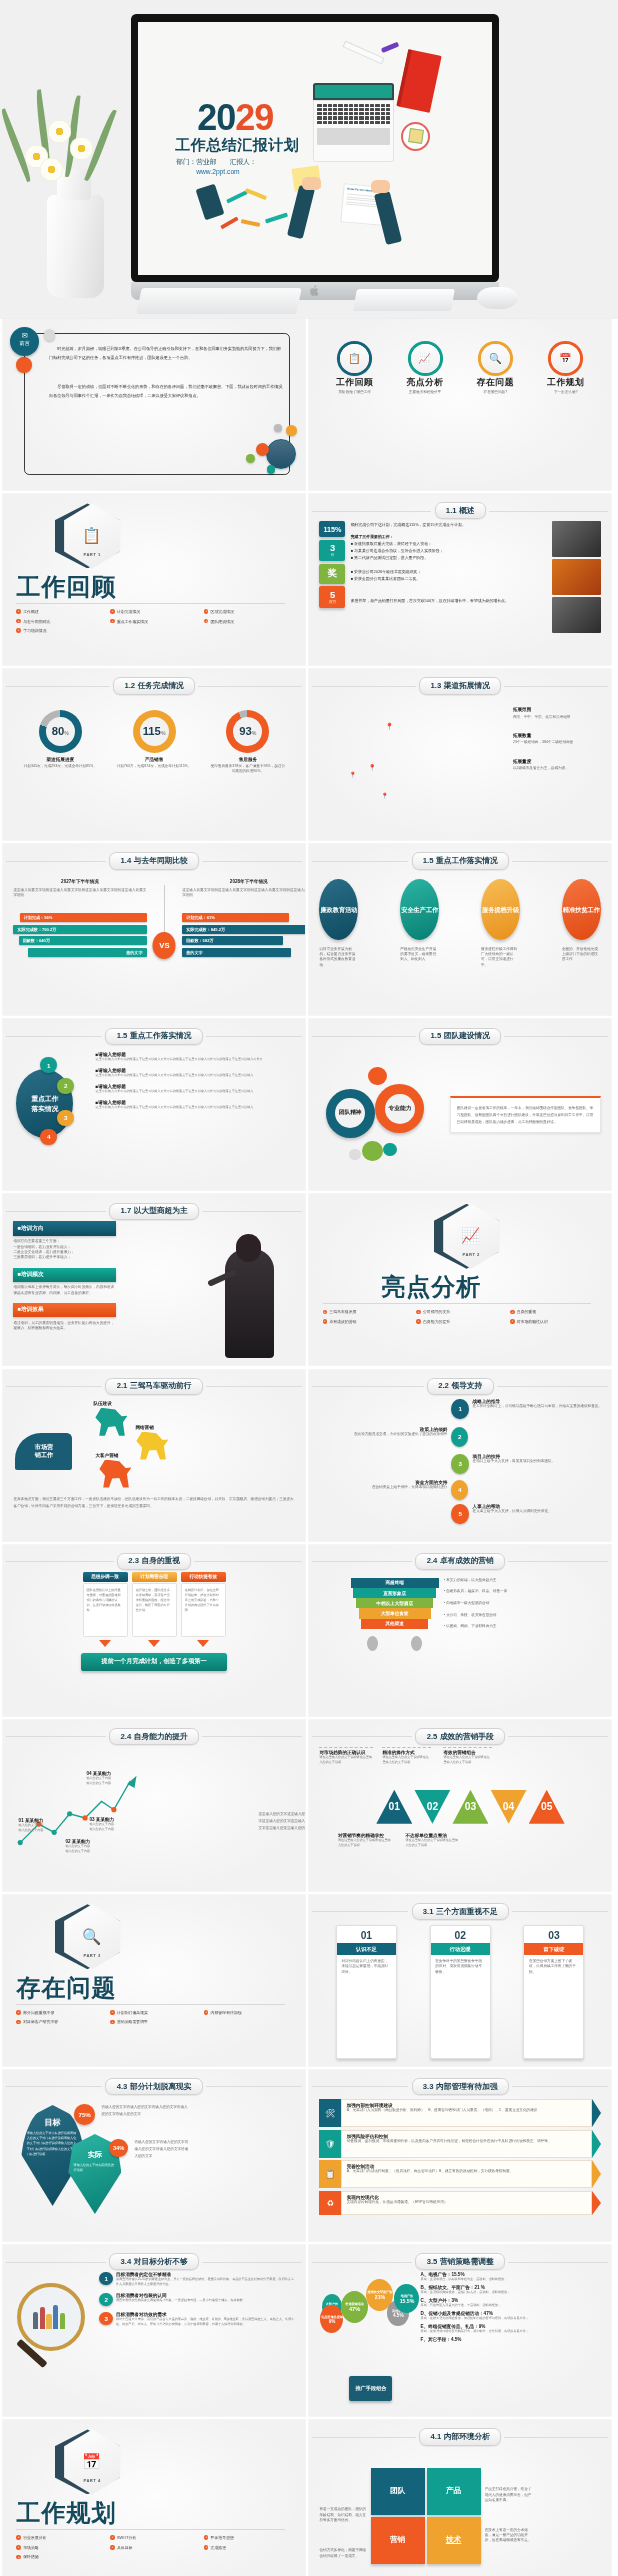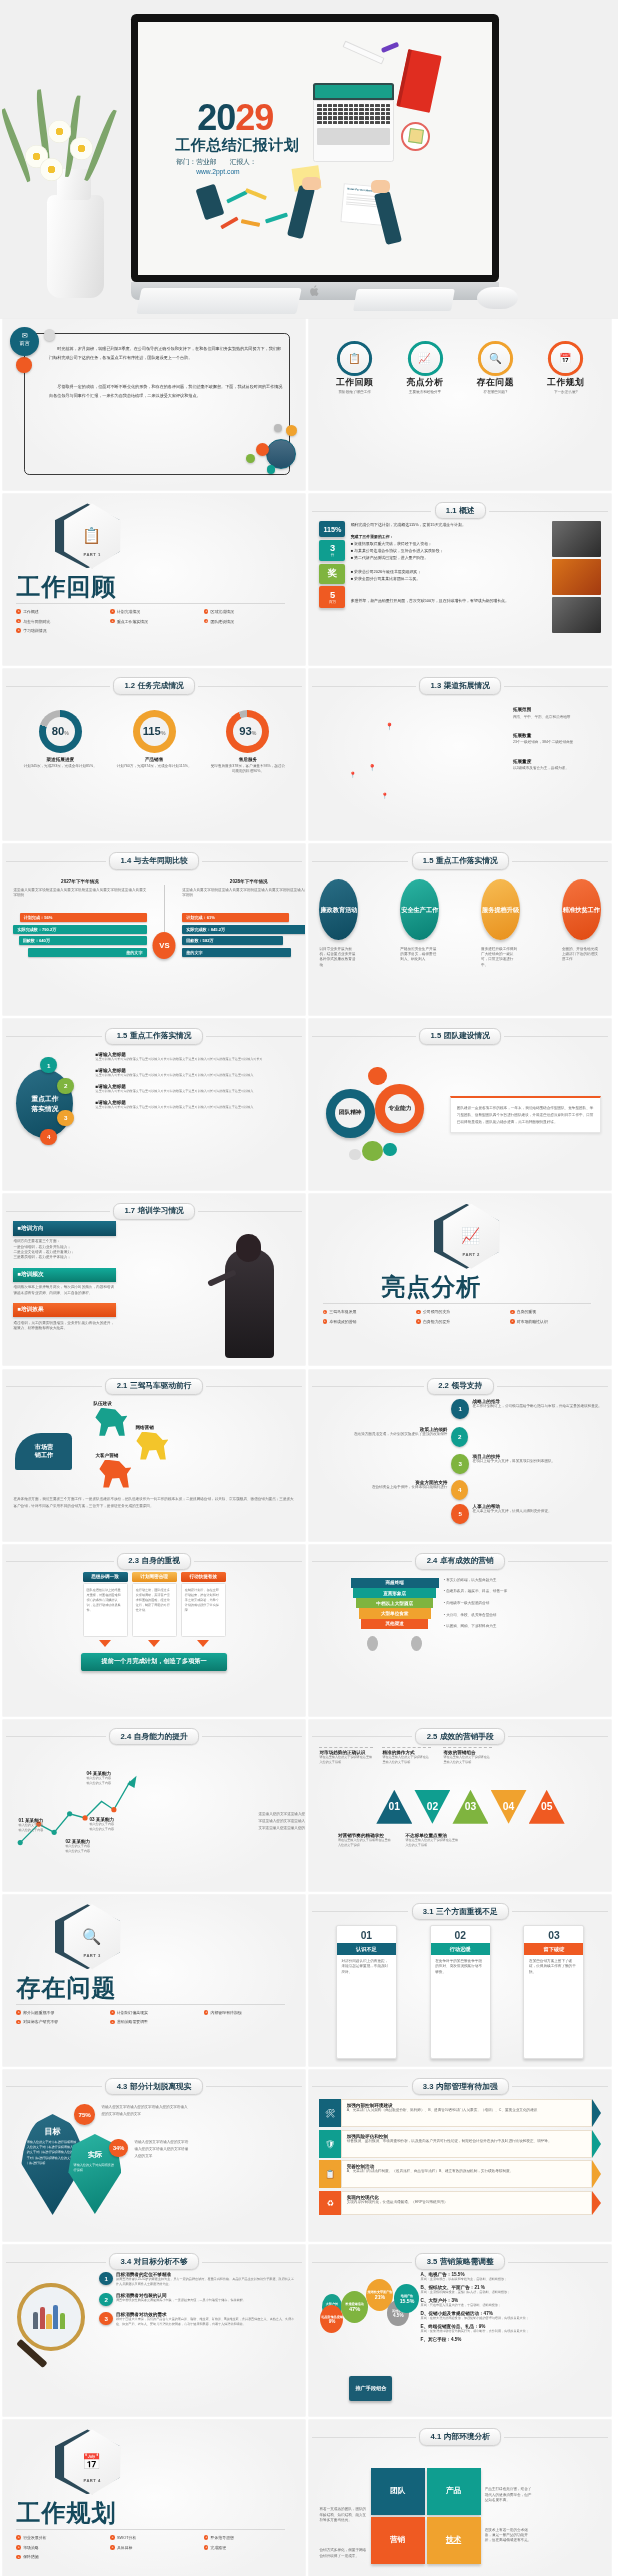--- a/index.html
+++ b/index.html
@@ -611,21 +611,21 @@
         <div style="flex:1;background:#fff;border:0.5px solid #e6e6e6;border-top:2.6px solid #ef5a22;padding:6.2px;box-shadow:0 1px 2.6px rgba(0,0,0,.1);">
           <div class="tiny" style="line-height:2;">团队建设一直是各项工作的根本，一年来，我们始终围绕合作型团队、竞争型团队、学习型团队、创新型团队四个宗旨进行团队建设，并将这些思想贯穿到日常工作中。目前已取得明显成效，团队能力稳步提高，员工精神面貌明显好转。</div>
         </div>
       </div>
     </div>
   </div>
 
   <div class="row">
     <div class="slide">
       <div class="pill-wrap">
-          <div class="pill"><span class="num">1.7</span><span>培训学习情况</span></div>
+          <div class="pill"><span class="num">1.7</span><span>以大型商超为主</span></div>
         </div>
       <div class="body" style="display:flex;">
         <div style="width:103px;">
           <div style="background:linear-gradient(#1b6f88,#0e4c60);color:#fff;font-size:5.7px;font-weight:bold;padding:3.1px 4.1px;box-shadow:0 1.5px 2.1px rgba(0,0,0,.2);">■<span>培训方向</span></div>
           <div class="tiny" style="margin:3.6px 0 6.7px;white-space:pre-line;">培训方向主要着重三个方面：
 一是营销培训，着力业务开拓能力；
 二是企业文化培训，着力提升凝聚力；
 三是素质培训，着力提升整体能力；</div>
           <div style="background:linear-gradient(#12ab9a,#0a7d70);color:#fff;font-size:5.7px;font-weight:bold;padding:3.1px 4.1px;box-shadow:0 1.5px 2.1px rgba(0,0,0,.2);">■<span>培训频次</span></div>
           <div class="tiny" style="margin:3.6px 0 6.7px;">培训频次基本上保持每月两次，每次四小时的频次，内容和培训课题来源有专业讲师、内训师、员工自备的课程。</div>
@@ -938,21 +938,21 @@
       </div>
     </div>
   </div>
 
   <div class="row">
     <div class="slide">
       <div class="pill-wrap">
           <div class="pill"><span class="num">4.3</span><span>部分计划脱离现实</span></div>
         </div>
       <div class="body" style="position:relative;">
-        <div style="position:absolute;left:7.2px;top:17px;width:64px;height:101px;border-radius:50% 50% 50% 50%/60% 60% 40% 40%;
+        <div style="position:absolute;left:7.2px;top:8px;width:64px;height:101px;border-radius:50% 50% 50% 50%/60% 60% 40% 40%;
              background:linear-gradient(160deg,#2a6e86,#0d4a5f);clip-path:polygon(50% 100%,0 48%,8% 14%,50% 0,92% 14%,100% 48%);
              padding:12.4px 6.2px;color:#fff;">
           <div style="text-align:center;font-size:8.2px;font-weight:bold;">目标</div>
           <div class="tiny" style="color:#eaf4f7;margin-top:2.6px;font-size:3.1px;line-height:1.7;">请输入您的文字对目标进行说明请输入您的文字对目标进行说明请输入您的文字对目标进行说明请输入您的文字对目标进行说明请输入您的文字对目标进行说明</div>
         </div>
         <div style="position:absolute;left:61px;top:7.2px;width:20.6px;height:20.6px;border-radius:50%;background:#ef5a22;color:#fff;
              display:flex;align-items:center;justify-content:center;font-size:6.2px;font-weight:bold;box-shadow:0 1.5px 2.1px rgba(0,0,0,.2);">75%</div>
         <div class="tiny" style="position:absolute;left:88px;top:7.2px;width:88px;line-height:1.9;">请输入您的文字请输入您的文字请输入您的文字请输入您的文字请输入您的文字</div>
         <div style="position:absolute;left:55px;top:37px;width:53px;height:80px;background:linear-gradient(160deg,#2bb5a3,#087f73);
              clip-path:polygon(50% 100%,0 48%,8% 14%,50% 0,92% 14%,100% 48%);padding:16.5px 5.2px;color:#fff;">

